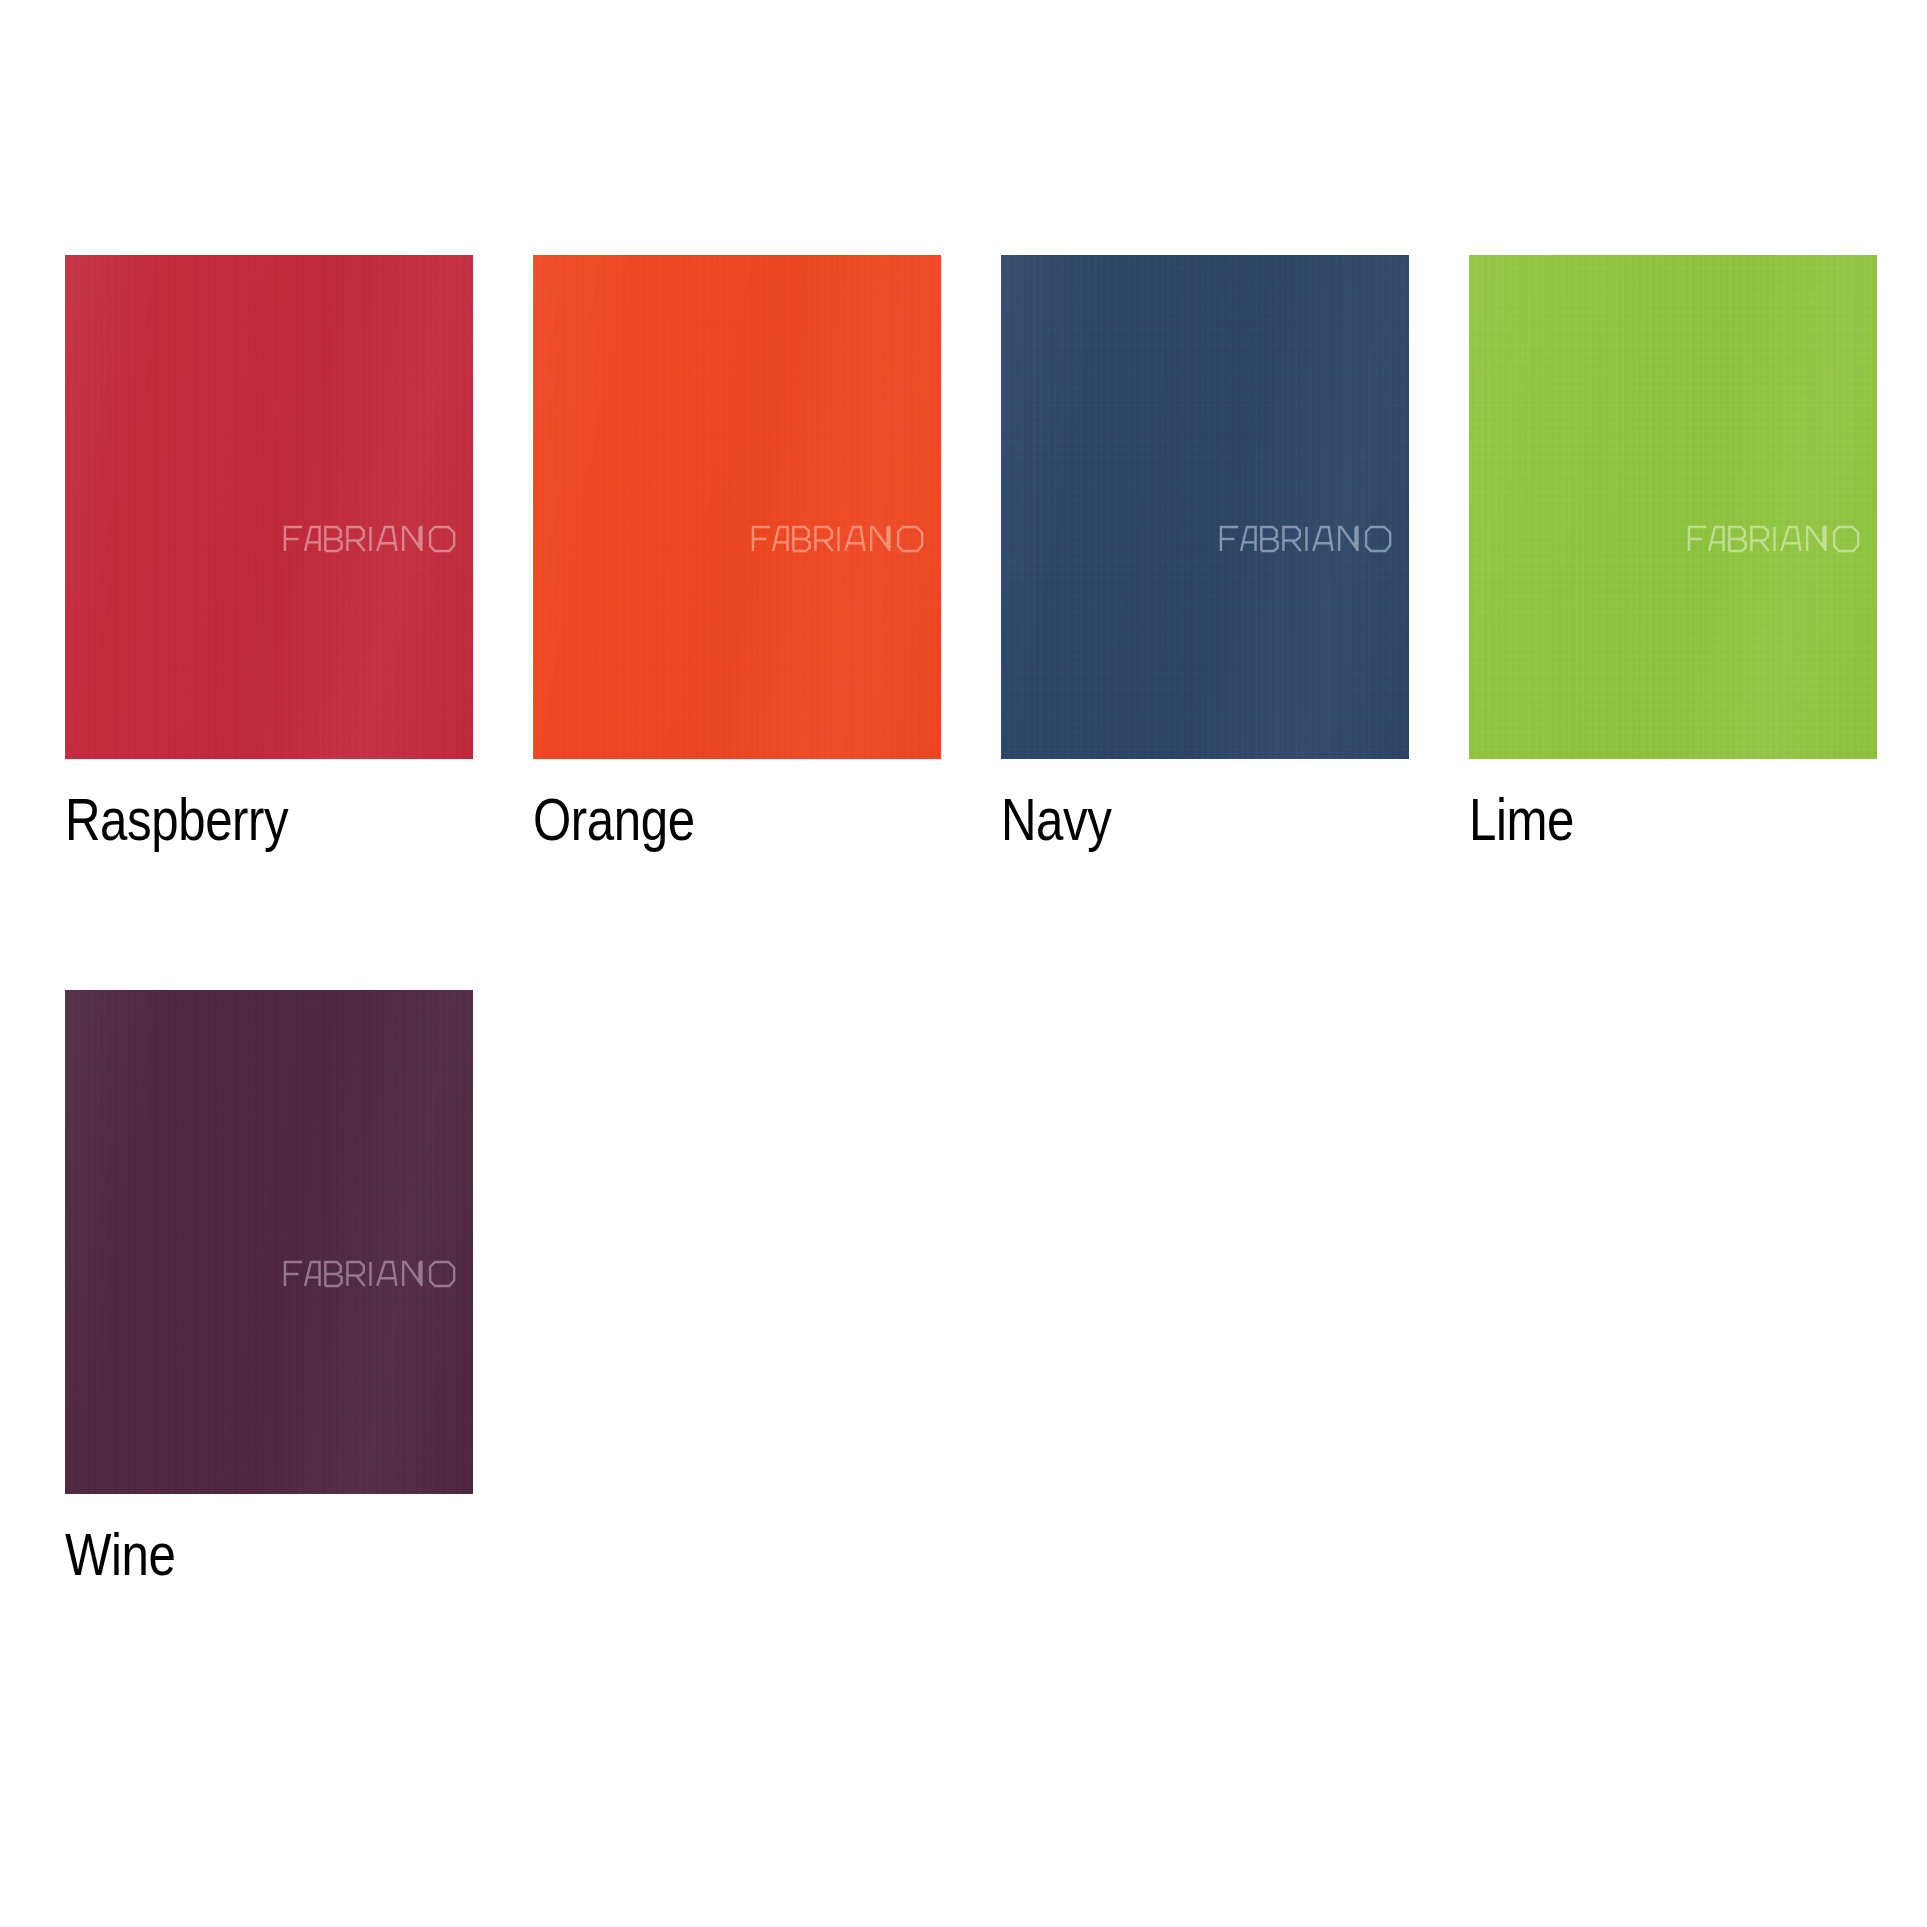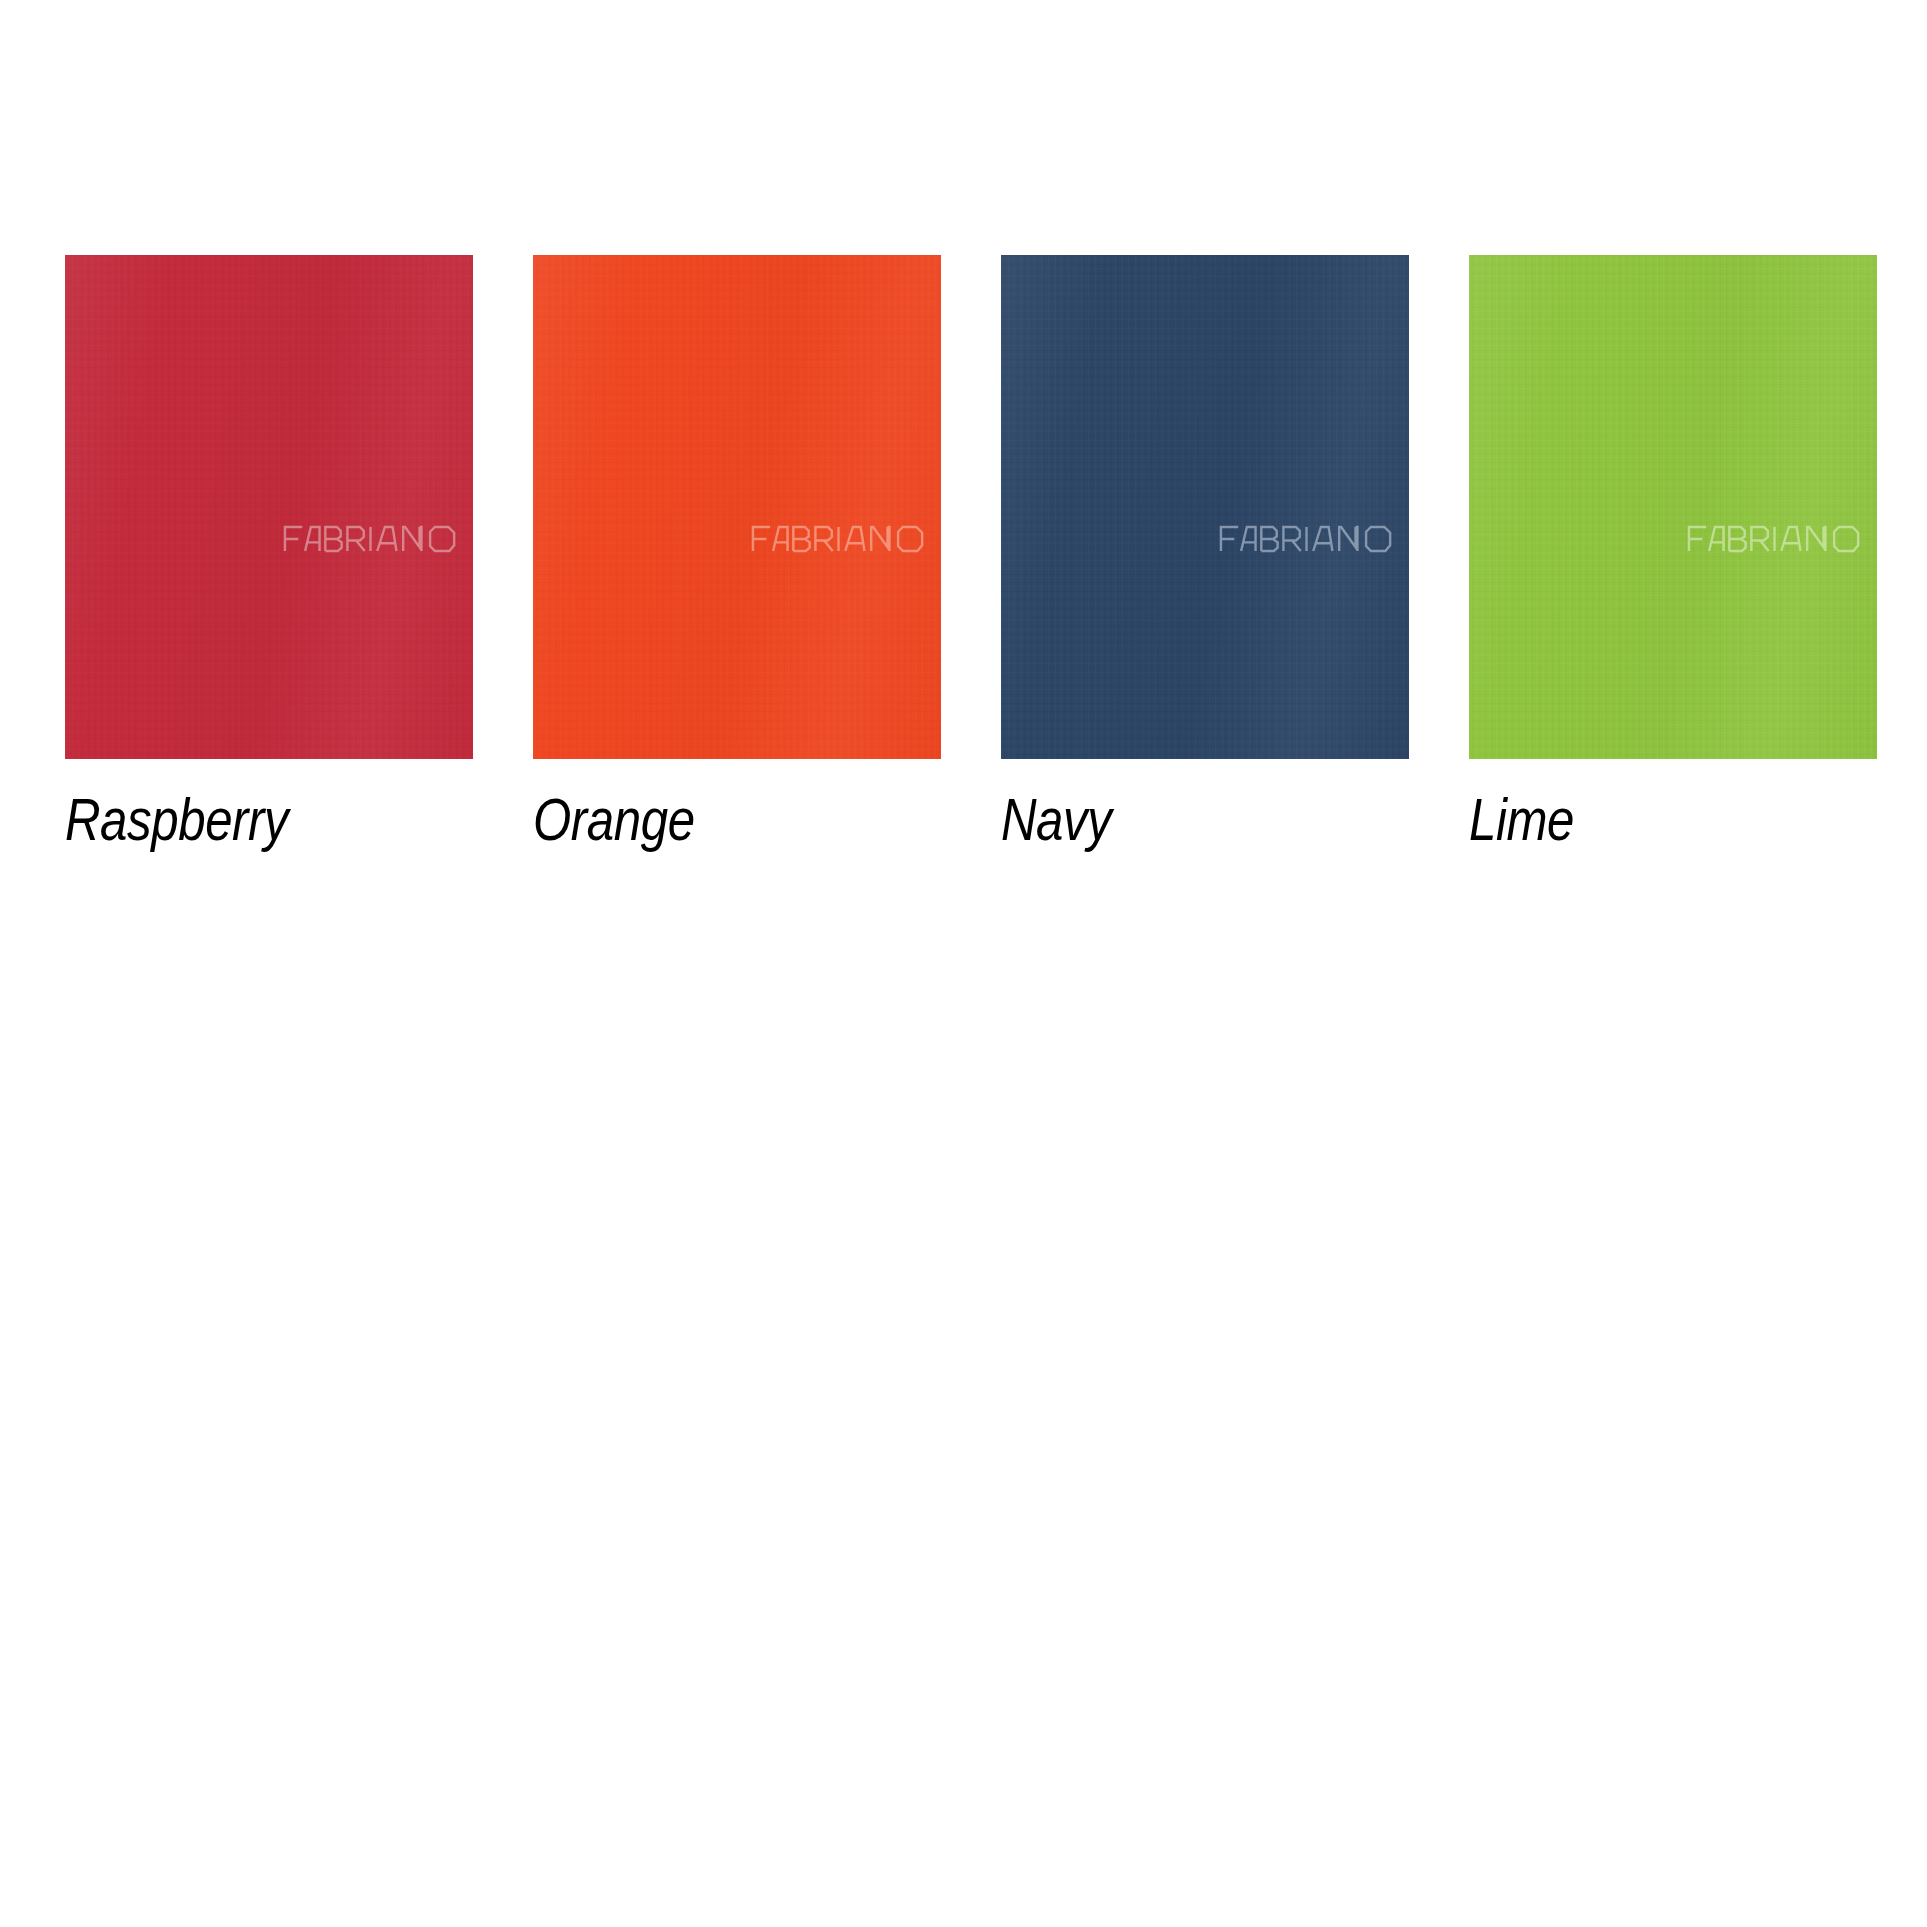--- a/index.html
+++ b/index.html
@@ -22,21 +22,20 @@
     top: 0;
     width: 1927px;
     height: 1660px;
     box-sizing: border-box;
     padding: 255px 0 0 65px;
     display: grid;
     grid-template-columns: repeat(4, 408px);
     grid-template-rows: repeat(2, 735px);
     column-gap: 60px;
     row-gap: 0px;
-    font-style: italic;
   }
 
   .swatch-cell {
     position: relative;
     width: 408px;
   }
 
   
   .paper {
     position: relative;
@@ -241,16 +240,45 @@
             <path d="M250 56 L250 6 L254 6 L284 48 L284 6 M284 6 L288 6 L288 56"></path>
 
             <path d="M306 16 L316 6 L344 6 L356 18 L356 44 L346 56 L316 56 L306 46 Z"></path>
           </g>
         </svg>
       </div>
     </div>
     <span class="swatch-label">Lime</span>
   </div>
 
+  <div class="swatch-cell">
+    <div class="paper" style="background-color: rgb(79, 40, 64);">
+      <div class="shading"></div>
+      <div class="texture"></div>
+      <div class="brand-mark" aria-label="FABRIANO">
+        <svg viewBox="0 0 364 60" xmlns="http://www.w3.org/2000/svg" aria-hidden="true">
+          <g class="mark-g" fill="none" stroke-width="5" stroke-linejoin="miter" stroke-linecap="butt" stroke="rgba(215,200,215,0.50)">
+
+            <path d="M4 56 L4 6 L40 6 M4 31 L32 31"></path>
+
+            <path d="M46 56 L58 6 L76 6 L76 56 M52 38 L76 38"></path>
+
+            <path d="M88 56 L88 6 L112 6 L120 14 L120 26 L112 31 L88 31 M112 31 L122 38 L122 49 L114 56 L88 56"></path>
+
+            <path d="M134 56 L134 6 L160 6 L168 14 L168 27 L160 34 L134 34 M152 34 L170 56"></path>
+
+            <path d="M182 6 L182 56"></path>
+
+            <path d="M196 56 L212 6 L228 6 L236 56 M203 40 L231 40"></path>
+
+            <path d="M250 56 L250 6 L254 6 L284 48 L284 6 M284 6 L288 6 L288 56"></path>
+
+            <path d="M306 16 L316 6 L344 6 L356 18 L356 44 L346 56 L316 56 L306 46 Z"></path>
+          </g>
+        </svg>
+      </div>
+    </div>
+    <span class="swatch-label">Wine</span>
+  </div>
 
 
 </div>
 
 
 </body></html>

